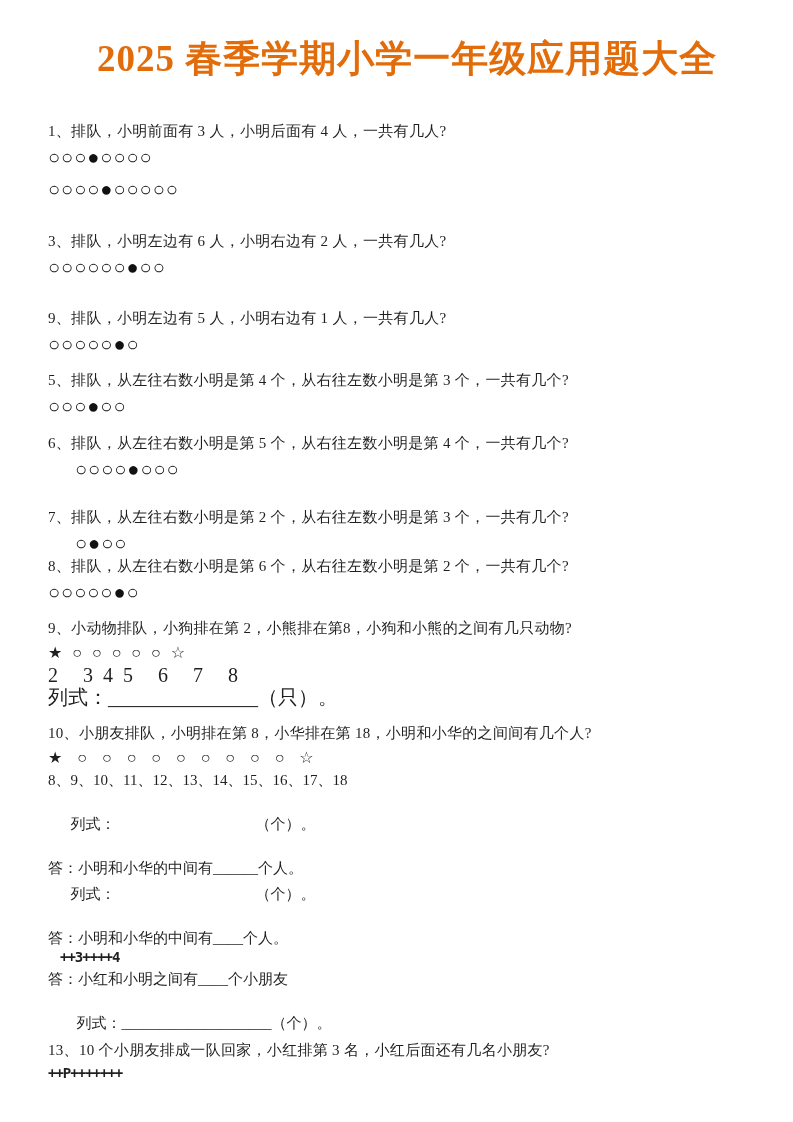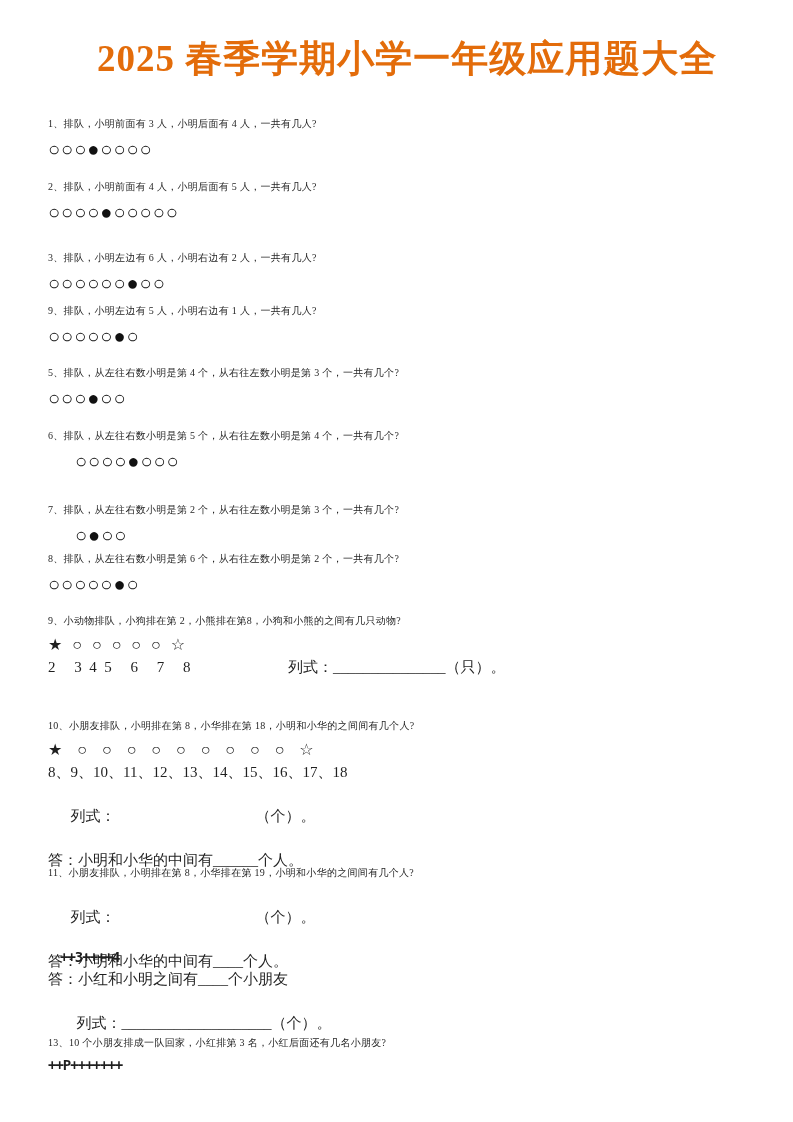--- a/index.html
+++ b/index.html
@@ -23,43 +23,44 @@
     font-weight: bold;
     color: #E36C0A;
     letter-spacing: 1px;
   }
   .prob {
     position: absolute;
     left: 48px;
     right: 48px;
   }
   .ptext {
-    font-size: 10px;
+    font-size: 15px;
     line-height: 23px;
     letter-spacing: 0.3px;
     white-space: pre;
+    margin-top: 8px;
   }
   .circles {
     font-size: 20px;
     line-height: 25px;
     letter-spacing: 1px;
     margin-top: 2px;
     color: #111;
   }
   .circles.indent { padding-left: 27px; }
   .symrow {
     font-size: 16px;
     line-height: 23px;
     margin-top: 1px;
     white-space: pre;
   }
   .sym9  { word-spacing: 6px; }
   .sym10 { word-spacing: 11px; }
   .line { font-size: 15px; line-height: 22px; white-space: pre; }
-  .flexline { display: flex; font-size: 15px; line-height: 22px; }
+  .flexline { display: flex; font-size: 20px; line-height: 22px; flex-direction: column; }
   .nums9 { width: 240px; white-space: pre; }
   .lblDog { display: inline-block; width: 185px; }
   .lblBear { display: inline-block; width: 62px; }
   .lblMing { display: inline-block; width: 257px; }
   .gapblank { display: inline-block; width: 140px; }
   .uline { letter-spacing: 0; }
   .notation {
     font-family: "DejaVu Sans Mono", monospace;
     font-size: 14px;
     line-height: 22px;
@@ -75,25 +76,24 @@
 <div class="page">
 
   <div class="doc-title">2025 春季学期小学一年级应用题大全</div>
 
   <div class="prob" style="top:112px">
     <div class="ptext">1、排队，小明前面有 3 人，小明后面有 4 人，一共有几人?</div>
     <div class="circles">○○○●○○○○</div>
   </div>
 
   <div class="prob" style="top:175px">
-    <div class="ptext">2、排队，小明前面有 4 人，小明后面有 5 人，一共有几人?</div>
     <div class="circles">○○○○●○○○○○</div>
   </div>
 
-  <div class="prob" style="top:246px">
+  <div class="prob" style="top:222px">
     <div class="ptext">3、排队，小明左边有 6 人，小明右边有 2 人，一共有几人?</div>
     <div class="circles">○○○○○○●○○</div>
   </div>
 
   <div class="prob" style="top:299px">
     <div class="ptext">9、排队，小明左边有 5 人，小明右边有 1 人，一共有几人?</div>
     <div class="circles">○○○○○●○</div>
   </div>
 
   <div class="prob" style="top:361px">
@@ -129,21 +129,20 @@
     <div class="ptext">10、小朋友排队，小明排在第 8，小华排在第 18，小明和小华的之间间有几个人?</div>
     <div class="symrow sym10">★ ○ ○ ○ ○ ○ ○ ○ ○ ○ ☆</div>
     <div class="line">8、9、10、11、12、13、14、15、16、17、18</div>
     <div class="line">
       <span>列式：</span><span class="gapblank"></span><span>（个）。</span>
     </div>
     <div class="line">答：小明和小华的中间有______个人。</div>
   </div>
 
   <div class="prob" style="top:861px">
-    <div class="ptext">11、小朋友排队，小明排在第 8，小华排在第 19，小明和小华的之间间有几个人?</div>
     <div class="line">
       <span>列式：</span><span class="gapblank"></span><span>（个）。</span>
     </div>
     <div class="line">答：小明和小华的中间有____个人。</div>
   </div>
 
   <div class="prob" style="top:946px">
     <div class="notation ind12">++3++++4</div>
     <div class="line">答：小红和小明之间有____个小朋友</div>
     <div class="line ind6">

